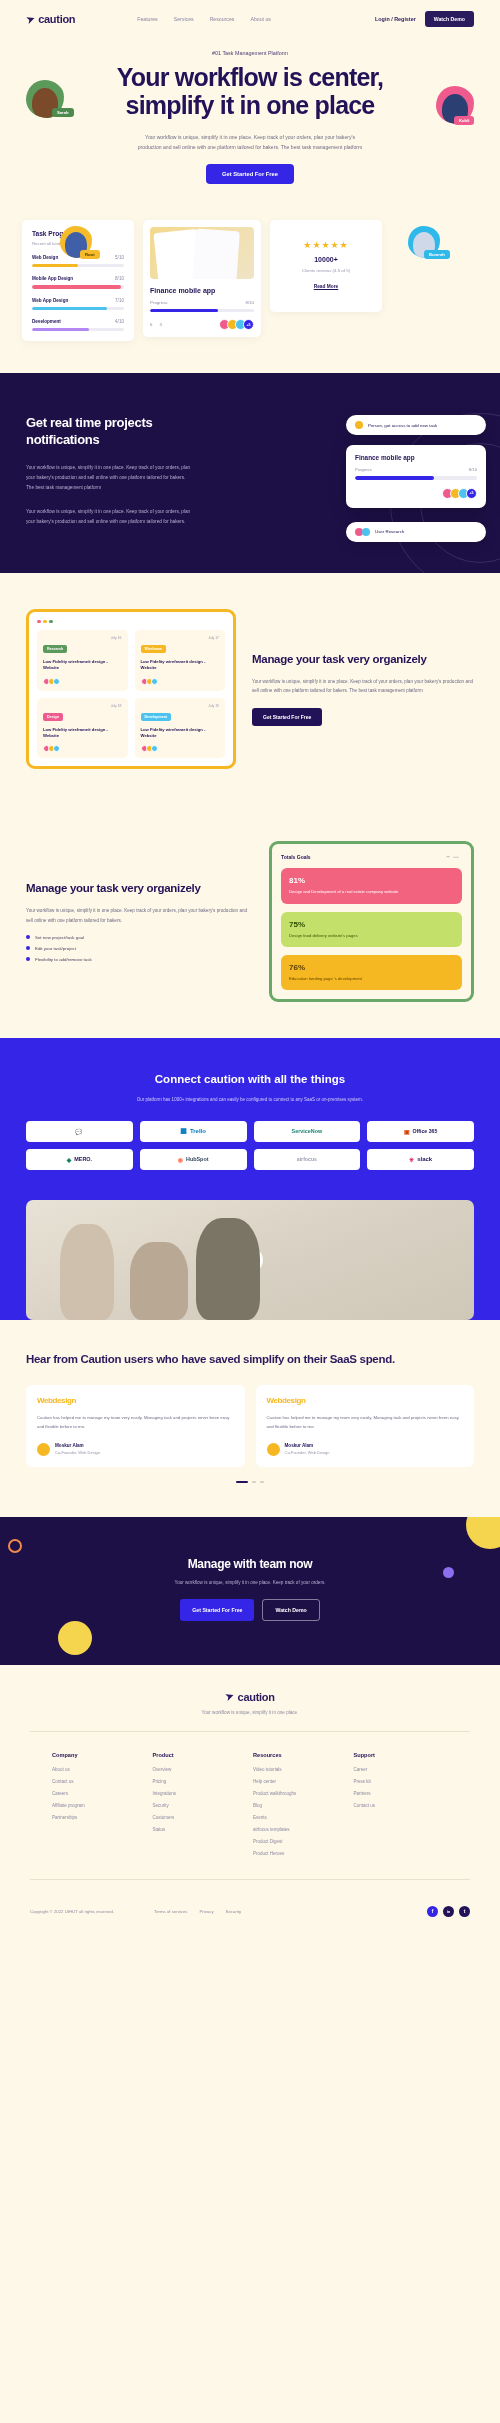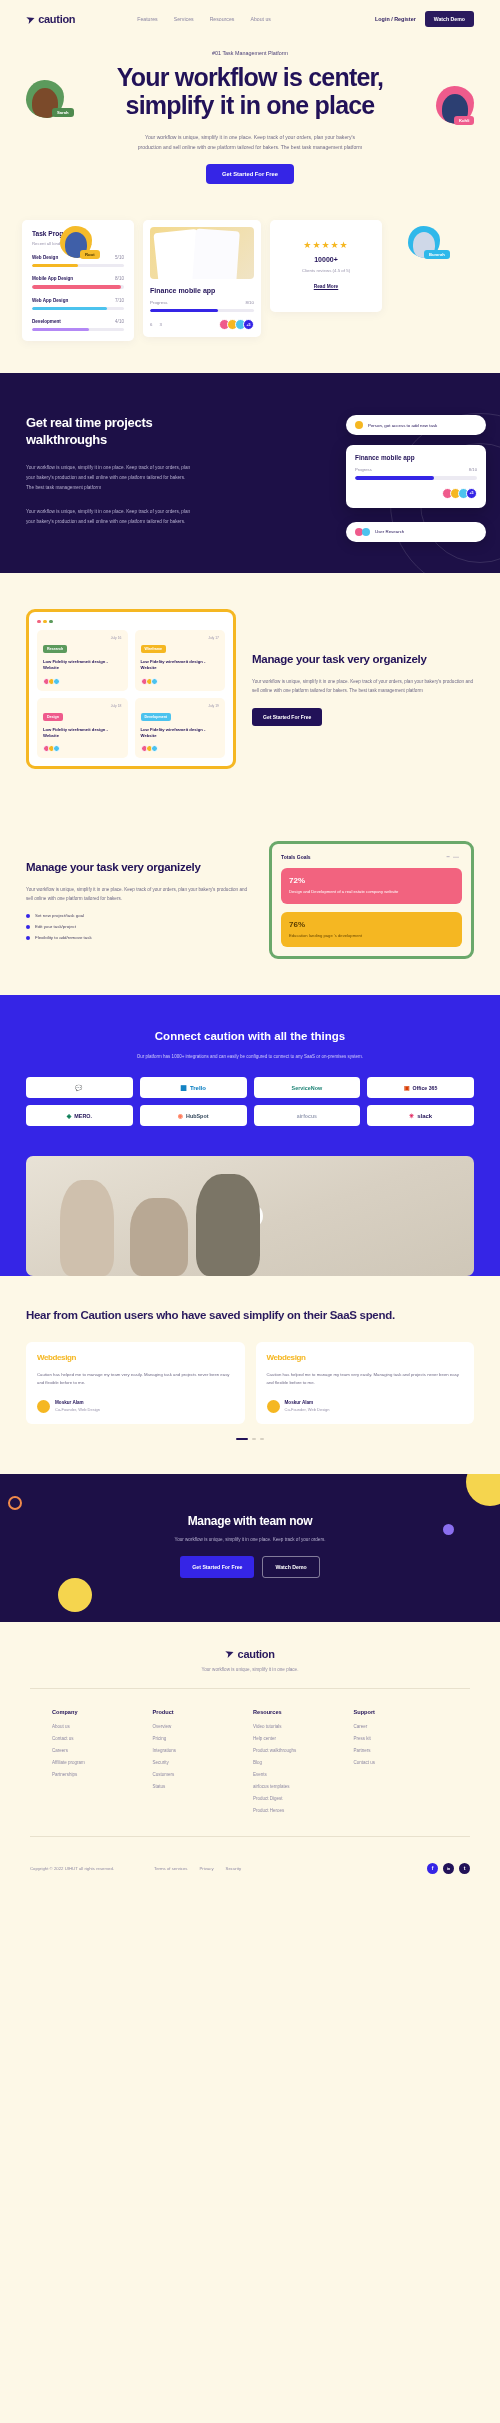--- a/index.html
+++ b/index.html
@@ -338,21 +338,21 @@
       <div class="stars">★★★★★</div>
       <div class="rev-count">10000+</div>
       <div class="rev-label">Clients reviews (4.5 of 5)</div>
       <a class="rev-link">Read More</a>
     </div>
   </div>
 
   <div class="dark">
     <div class="ring" style="width:120px;height:120px;right:-40px;top:70px;"></div>
     <div class="ring" style="width:180px;height:180px;right:-70px;top:40px;"></div>
-    <h2>Get real time projects walkthroughs</h2>
+    <h2>Get real time projects notifications</h2>
     <p>Your workflow is unique, simplify it in one place. Keep track of your orders, plan your bakery's production and sell online with one platform tailored for bakers. The best task management platform</p>
     <p>Your workflow is unique, simplify it in one place. Keep track of your orders, plan your bakery's production and sell online with one platform tailored for bakers.</p>
 
     <div class="notif-stack">
       <div class="notif-pill">
         <i class="notif-dot"></i>
         <span>Person, got access to add new task</span>
       </div>
       <div class="notif-card">
         <div class="nc-title">Finance mobile app</div>
@@ -455,22 +455,26 @@
           <span style="font-size:4.4px;color:#4a4463">Flexibility to add/remove task</span>
         </div>
       </div>
     </div>
     <div class="goals">
       <div class="goals-head">
         <span>Totals Goals</span>
         <span class="ic">−⋯</span>
       </div>
       <div class="goal" style="background:#f2637f">
-        <div class="pct">72%</div>
+        <div class="pct">81%</div>
         <div class="txt">Design and Development of a real estate company website</div>
+      </div>
+      <div class="goal" style="background:#c2e06a">
+        <div class="pct" style="color:#2e4a00">75%</div>
+        <div class="txt" style="color:#3b5800">Design food delivery website's pages</div>
       </div>
       <div class="goal" style="background:#f5b722">
         <div class="pct" style="color:#5a3d00">76%</div>
         <div class="txt" style="color:#6b4a00">Education landing page 's development</div>
       </div>
     </div>
   </div>
 
   <div class="integ">
     <h3>Connect caution with all the things</h3>

